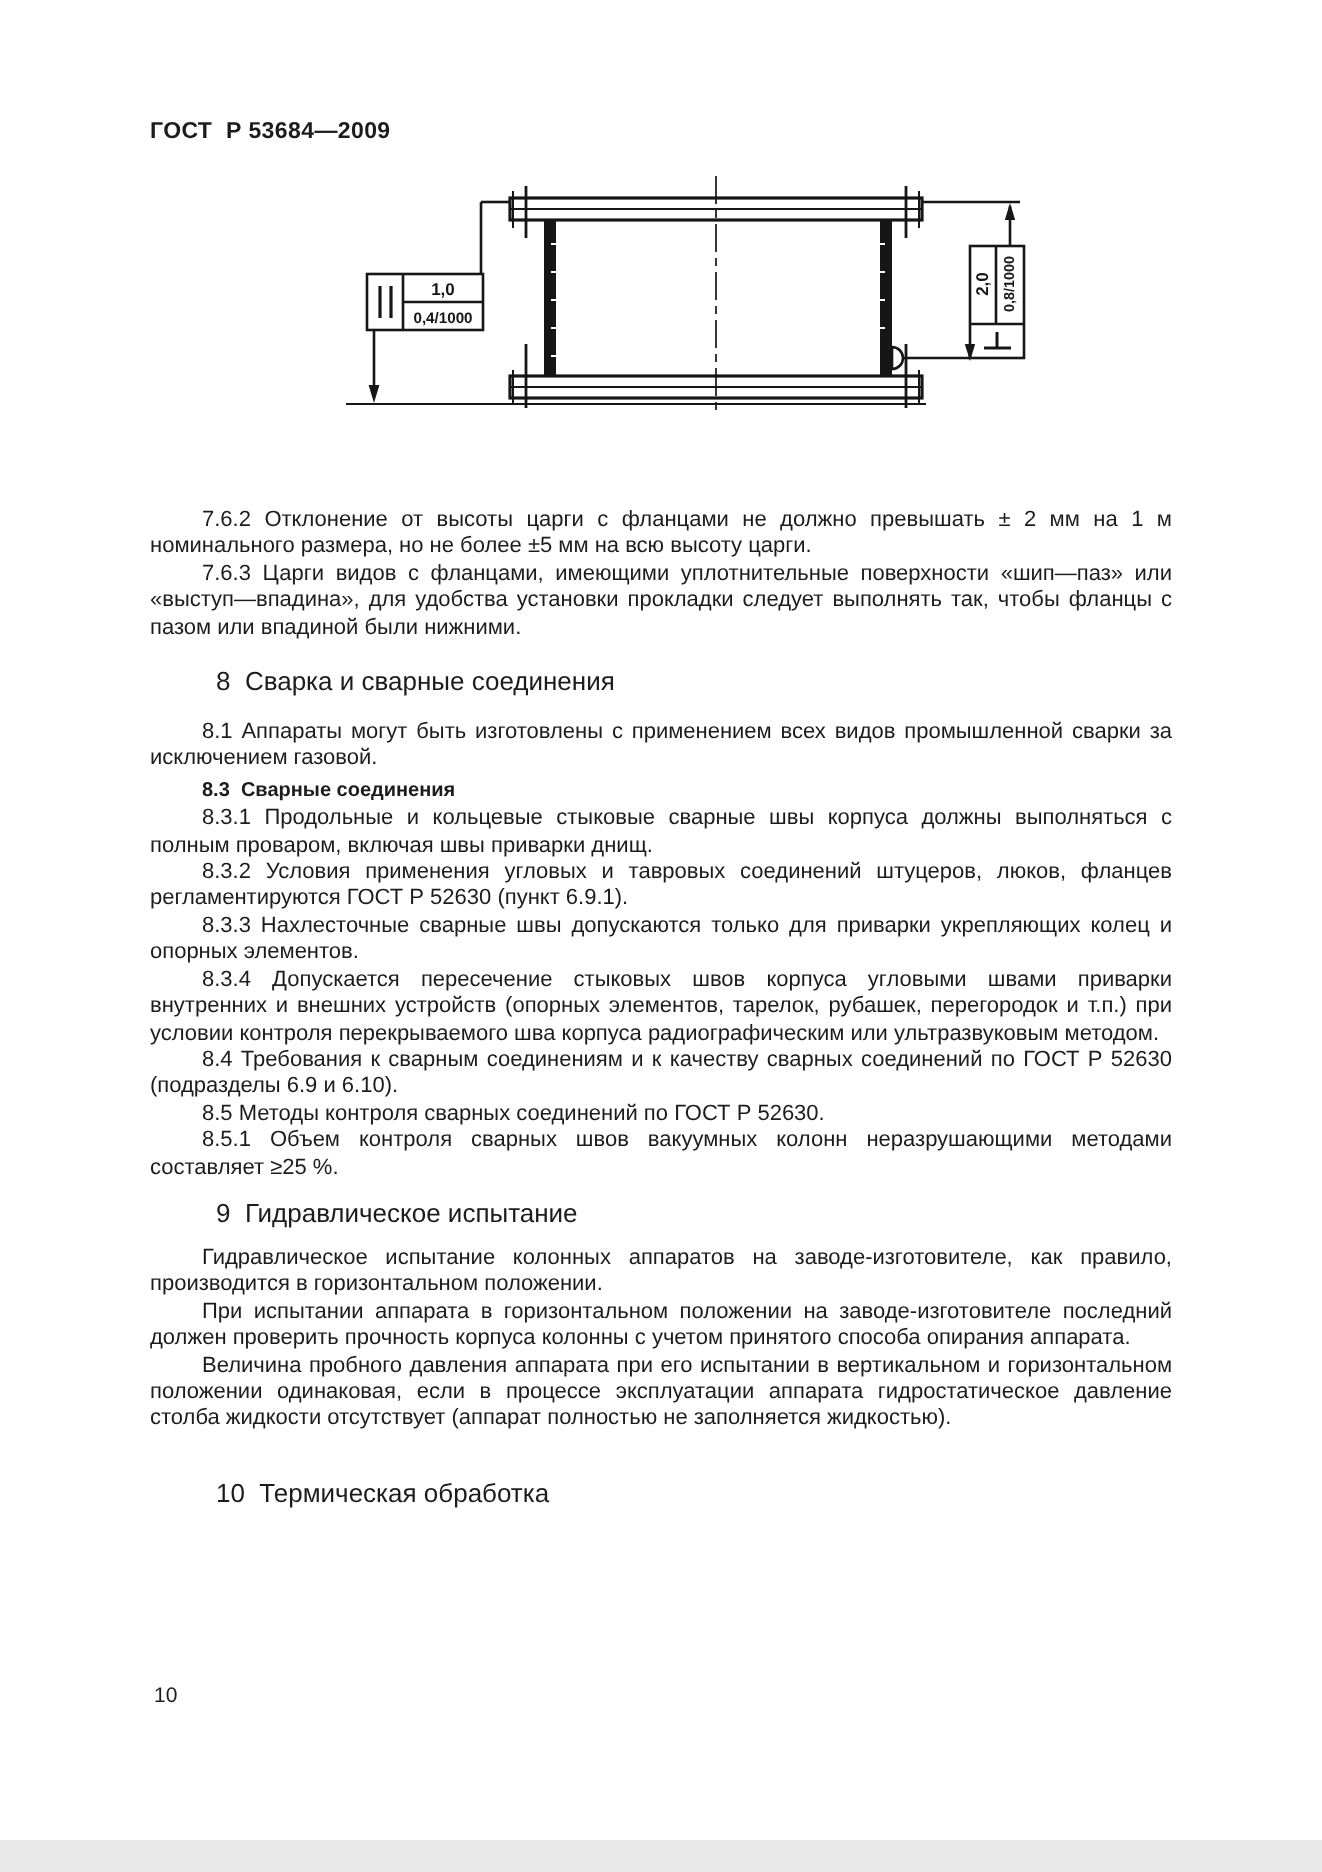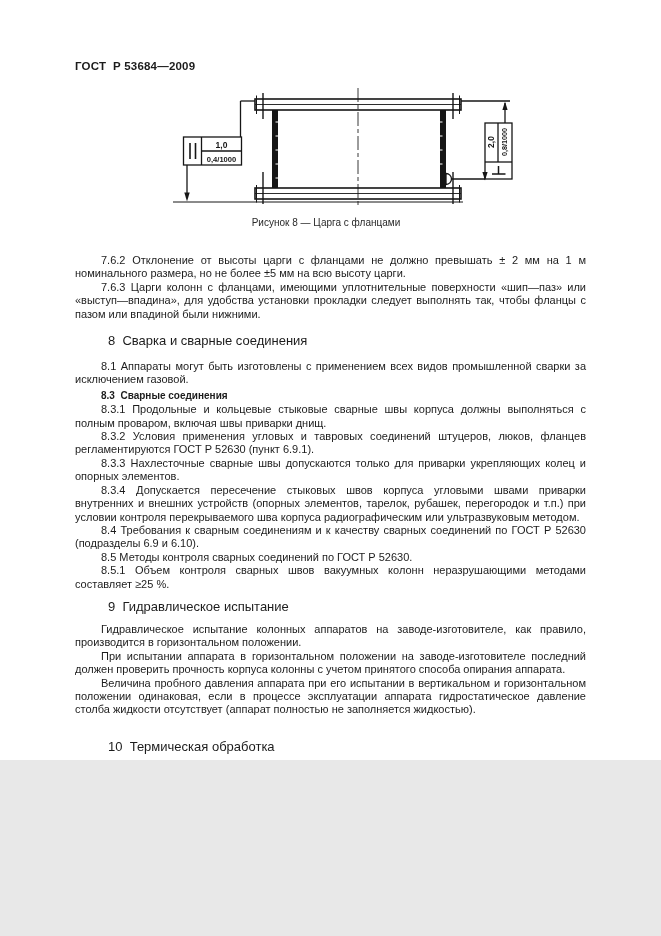--- a/index.html
+++ b/index.html
@@ -1,18 +1,18 @@
 <!DOCTYPE html>
 <html><head>
 <meta charset="utf-8">
 <style>
   html,body{margin:0;padding:0;background:#e8e8e8;}
   .page{
     position:relative;
-    width:661px;height:760px;
+    width:661px;height:920px;
     background:#ffffff;
     font-family:"Liberation Sans",sans-serif;
     color:#1c1c1c;
     overflow:hidden;
   }
   .doc-header{
     position:absolute;left:75px;top:60px;
     font-size:11.5px;font-weight:bold;letter-spacing:.2px;
     white-space:pre;
   }
@@ -118,26 +118,25 @@
         </g>
         <line x1="284.5" y1="95" x2="320" y2="95"></line>
         <path d="M320 96.5 L317.4 88 L322.6 88 Z" fill="#161616" stroke="none"></path>
         <path d="M281 89.5 A 5.5 5.5 0 0 1 281 100.5 Z" fill="#ffffff" stroke-width="1.3"></path>
       </g>
       <g fill="#161616" font-weight="bold" text-anchor="middle" stroke="none">
         <text x="326.5" y="58" font-size="8.5" transform="rotate(-90 326.5 58)" dominant-baseline="middle">2,0</text>
         <text x="340" y="58" font-size="7.2" transform="rotate(-90 340 58)" dominant-baseline="middle">0,8/1000</text>
       </g>
     </svg>
-    <div class="figure-caption">Рисунок 8 — Царга с фланцами</div>
   </div>
 
   <div class="text-col">
     <p class="para">7.6.2  Отклонение от высоты царги с фланцами не должно превышать ± 2 мм на 1 м номинального размера, но не более ±5 мм на всю высоту царги.</p>
-    <p class="para">7.6.3  Царги колонн с фланцами, имеющими уплотнительные поверхности «шип—паз» или «выступ—впадина», для удобства установки прокладки следует выполнять так, чтобы фланцы с пазом или впадиной были нижними.</p>
+    <p class="para">7.6.3  Царги видов с фланцами, имеющими уплотнительные поверхности «шип—паз» или «выступ—впадина», для удобства установки прокладки следует выполнять так, чтобы фланцы с пазом или впадиной были нижними.</p>
 
     <h2 class="sec sec-h8">8  Сварка и сварные соединения</h2>
     <p class="para">8.1  Аппараты могут быть изготовлены с применением всех видов промышленной сварки за исключением газовой.</p>
     <h3 class="subsec">8.3  Сварные соединения</h3>
     <p class="para">8.3.1  Продольные и кольцевые стыковые сварные швы корпуса должны выполняться с полным проваром, включая швы приварки днищ.</p>
     <p class="para">8.3.2  Условия применения угловых и тавровых соединений штуцеров, люков, фланцев регламентируются ГОСТ Р 52630 (пункт 6.9.1).</p>
     <p class="para">8.3.3  Нахлесточные сварные швы допускаются только для приварки укрепляющих колец и опорных элементов.</p>
     <p class="para">8.3.4  Допускается пересечение стыковых швов корпуса угловыми швами приварки внутренних и внешних устройств (опорных элементов, тарелок, рубашек, перегородок и т.п.) при условии контроля перекрываемого шва корпуса радиографическим или ультразвуковым методом.</p>
     <p class="para">8.4  Требования к сварным соединениям и к качеству сварных соединений по ГОСТ Р 52630 (подразделы 6.9 и 6.10).</p>
     <p class="para">8.5  Методы контроля сварных соединений по ГОСТ Р 52630.</p>

